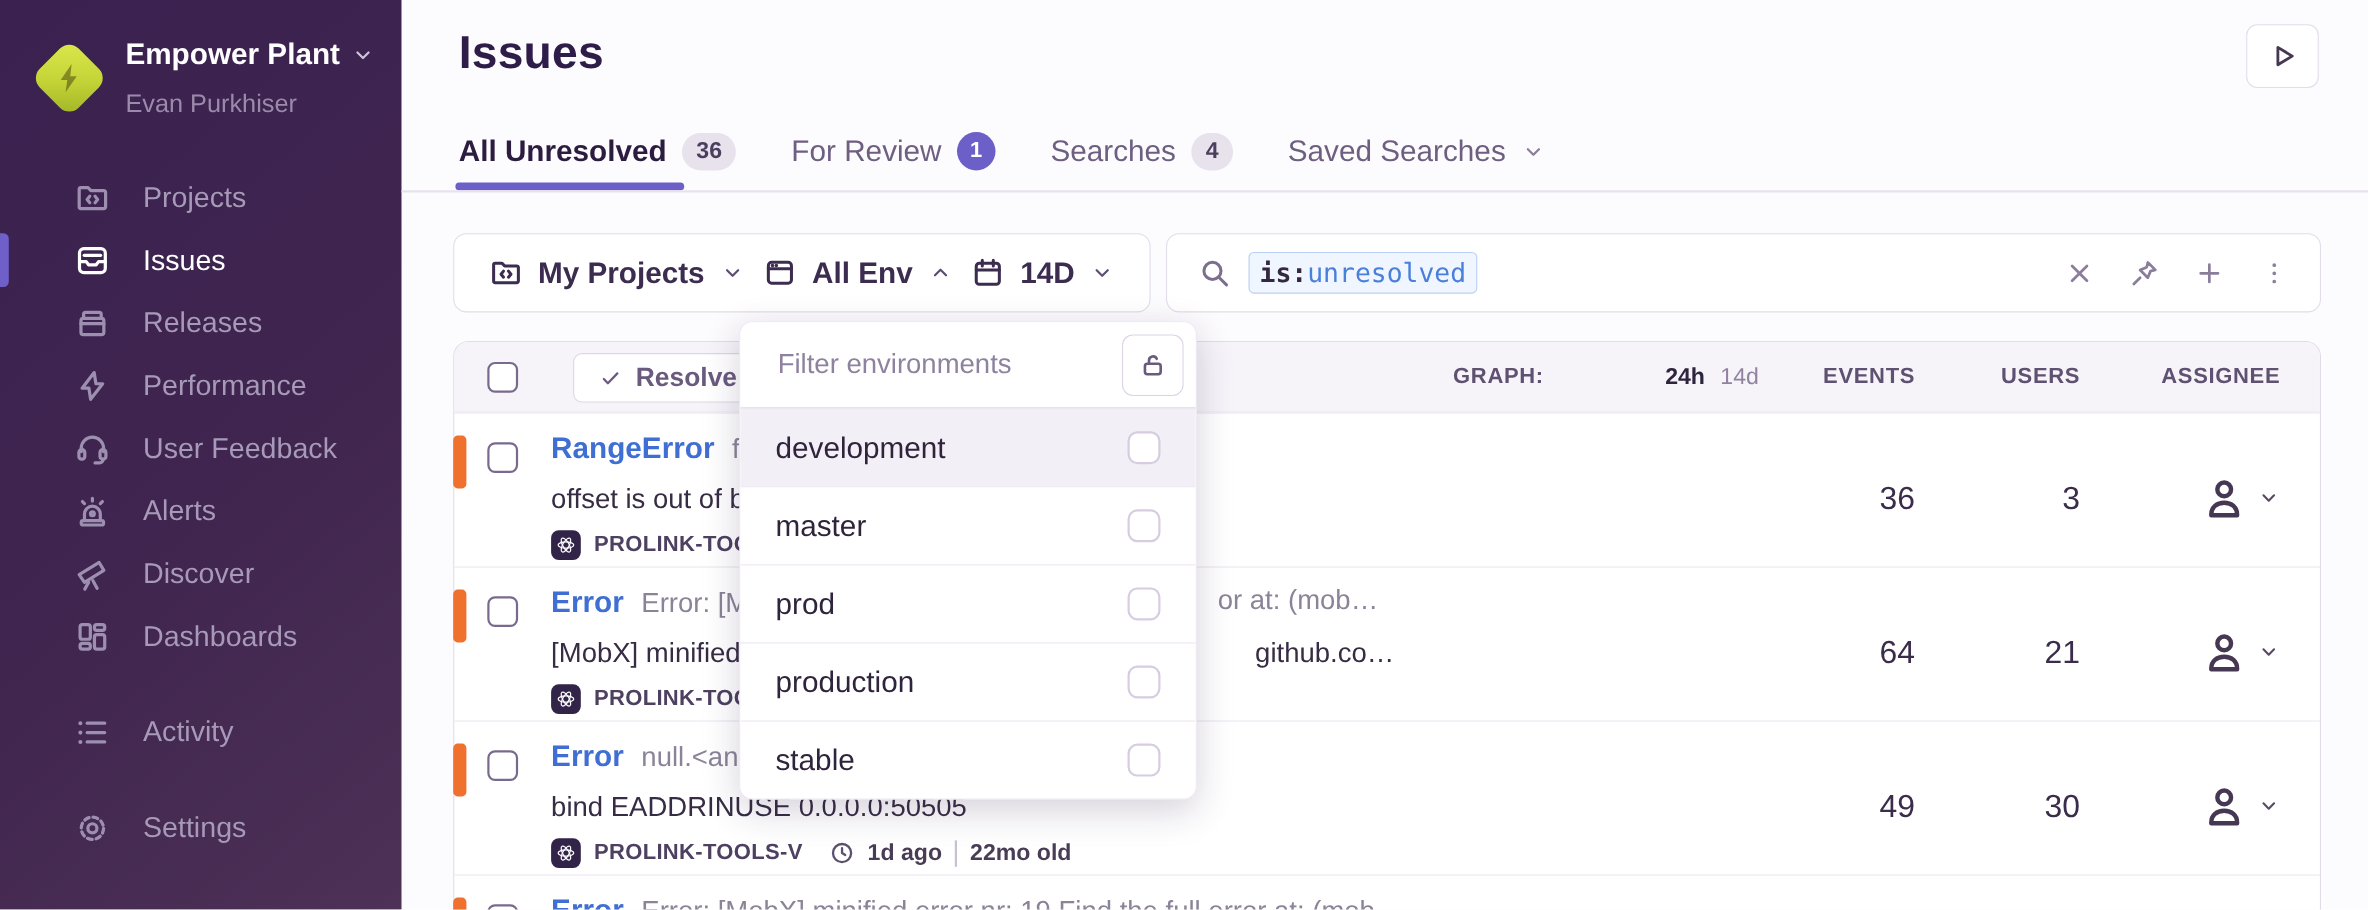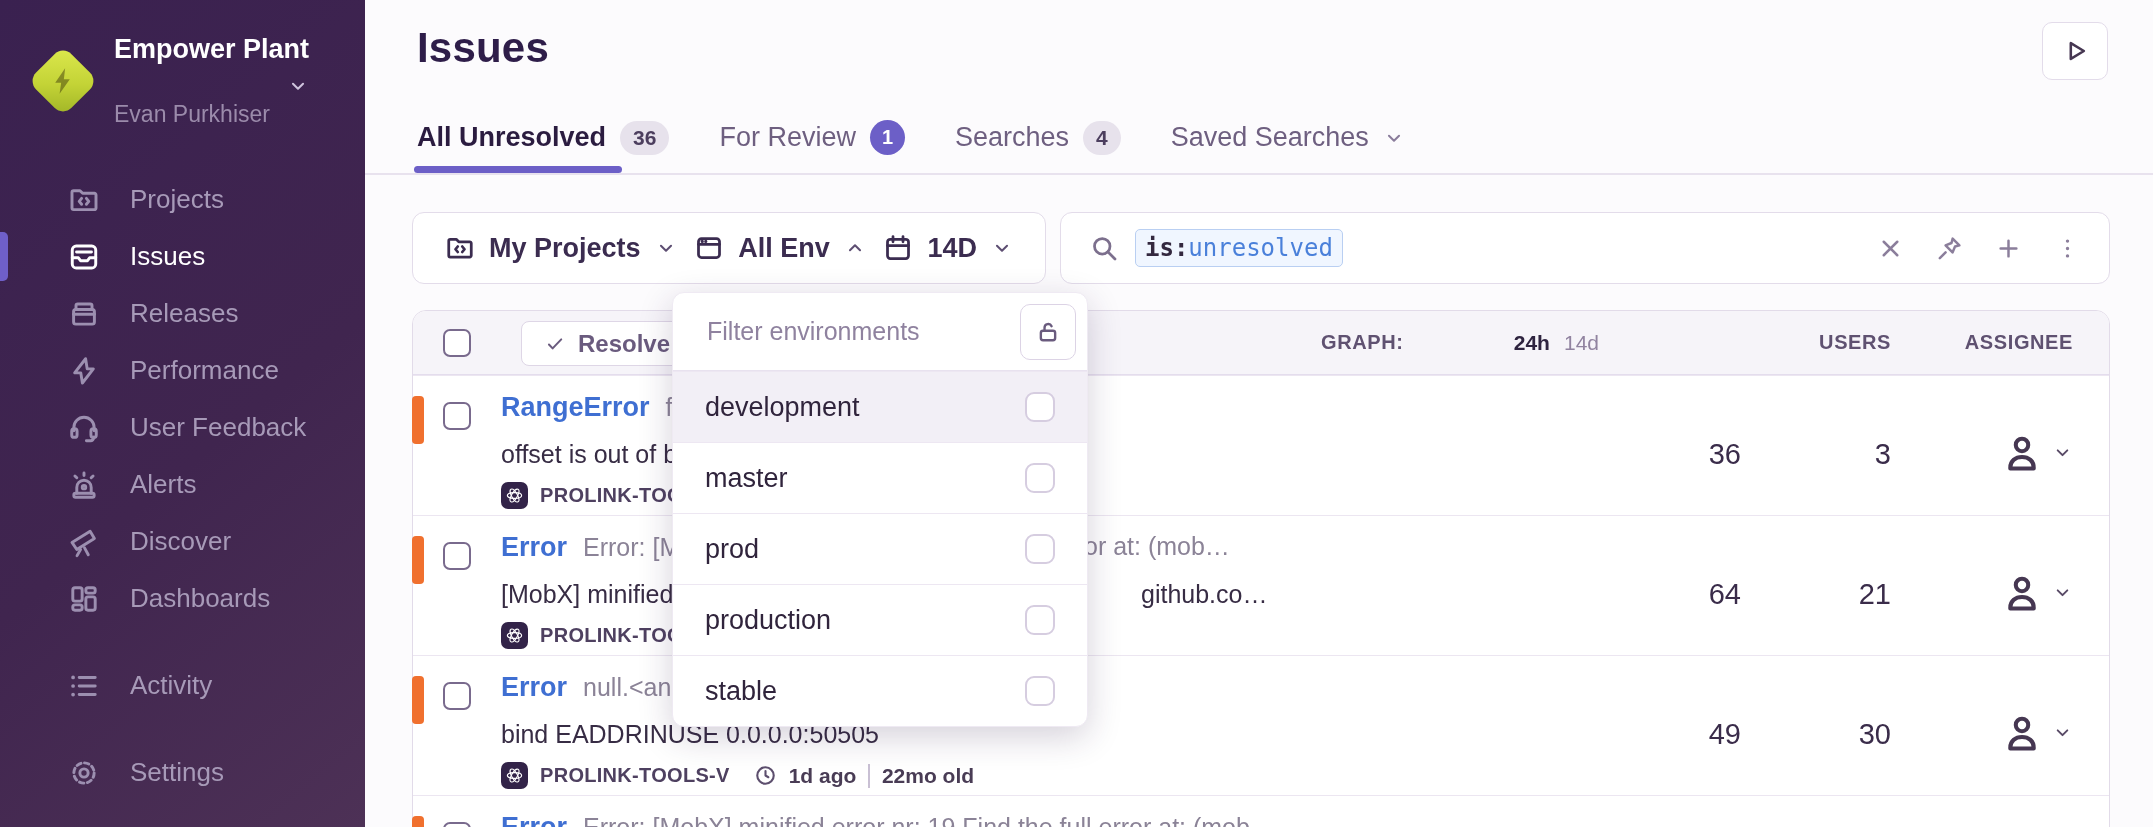--- a/index.html
+++ b/index.html
@@ -10,23 +10,23 @@
   svg.ic { fill:none; stroke:currentColor; stroke-width:2.2; stroke-linecap:round; stroke-linejoin:round; display:block; }
 
   
   .sidebar { position:absolute; left:0; top:0; width:365px; height:827px;
     background:linear-gradient(140deg,#3a2150 0%,#40254f 55%,#4d3156 100%); color:#a79ab8; }
   .org { display:flex; align-items:center; gap:26px; padding:34px 0 0 38px; }
   .logo { width:50px; height:50px; border-radius:12px; transform:rotate(45deg);
     background:linear-gradient(135deg,#dde94e 0%,#c3d336 55%,#9fb326 100%); display:flex; align-items:center; justify-content:center; }
   .logo svg { transform:rotate(-45deg); width:34px; height:34px; }
   .org-names { line-height:1.15; }
-  .org-name { font-size:27px; font-weight:700; color:#fff; display:flex; align-items:flex-end; gap:10px;flex-direction:column; }
+  .org-name { font-size:27px; font-weight:700; color:#fff; display:flex; align-items:center; gap:10px; }
   .org-name .chev { width:22px; height:22px; color:#cfc4dd; }
-  .org-user { font-size:23px; color:#9b8bab; margin-top:4px; }
+  .org-user { font-size:23px; color:#9b8bab; margin-top:16px; }
 
   .nav { margin-top:44px; }
   .nav-item { position:relative; height:57px; display:flex; align-items:center; gap:30px; padding-left:68px; font-size:26px; cursor:pointer; }
   .nav-item .nico { width:32px; height:32px; color:#9c8fb0; }
   .nav-item.active { color:#fff; }
   .nav-item.active .nico { color:#fff; }
   .nav-item.active::before { content:""; position:absolute; left:0; top:4px; width:8px; height:49px; border-radius:0 5px 5px 0; background:#6f5fc9; }
   .nav-gap { height:30px; }
 
   
@@ -90,21 +90,21 @@
   .l1 { position:absolute; left:88px; top:16px; width:880px; white-space:nowrap; overflow:hidden; text-overflow:ellipsis; font-size:25px; color:#8b8397; }
   .l1 .ititle { font-size:27px; font-weight:700; color:#3f6fd2; margin-right:16px; cursor:pointer; }
   .l2 { position:absolute; left:88px; top:64px; width:880px; white-space:nowrap; overflow:hidden; font-size:25px; color:#372c44; }
   .l3 { position:absolute; left:88px; top:106px; display:flex; align-items:center; gap:12px; }
   .proj-chip { width:27px; height:27px; border-radius:7px; background:#322348; display:flex; align-items:center; justify-content:center; color:#fff; }
   .proj-chip svg { width:19px; height:19px; stroke-width:1.4; }
   .proj-name { font-size:20px; font-weight:700; letter-spacing:.3px; color:#4e4060; }
   .meta { display:flex; align-items:center; gap:12px; margin-left:12px; font-size:21px; font-weight:600; color:#493c55; }
   .meta .clock { width:23px; height:23px; color:#5d4f6e; }
   .meta-sep { width:1.5px; height:24px; background:#c9c0d4; }
-  .frag1 { position:absolute; left:671px; top:16px; font-size:25px; color:#8b8397; white-space:nowrap; }
+  .frag1 { position:absolute; left:694px; top:16px; font-size:25px; color:#8b8397; white-space:nowrap; }
   .frag2 { position:absolute; left:728px; top:64px; font-size:25px; color:#372c44; white-space:nowrap; }
   .num { font-size:29px; color:#3a2c4a; padding-top:18px; }
   .assignee-btn { display:flex; align-items:center; gap:8px; color:#463752; padding-top:14px; cursor:pointer; }
   .assignee-btn .person { width:44px; height:44px; }
   .assignee-btn .chev { width:21px; height:21px; color:#584a66; }
 
   
   .dropdown { position:absolute; left:672px; top:292px; width:416px; z-index:50; background:#fff; border:1px solid #efeaf3; border-radius:12px;
     box-shadow:0 10px 34px rgba(43,25,68,.20); overflow:hidden; }
   .dd-head { position:relative; height:78px; display:flex; align-items:center; border-bottom:1px solid #e8e2ef; }
@@ -332,20 +332,23 @@
             </svg>
         </div>
       </div>
       <div class="cell c-graph">
         <span class="hlabel">GRAPH:</span>
         <span class="g-toggle">
           <span class="g-24">24h</span>
           <span class="g-14">14d</span>
         </span>
       </div>
+      <div class="cell c-events">
+          <span class="hlabel">EVENTS</span>
+        </div>
       <div class="cell c-users">
           <span class="hlabel">USERS</span>
         </div>
       <div class="cell c-assignee">
           <span class="hlabel">ASSIGNEE</span>
         </div>
     </div>
 
     <div class="row">
       <div class="level-bar"></div>

